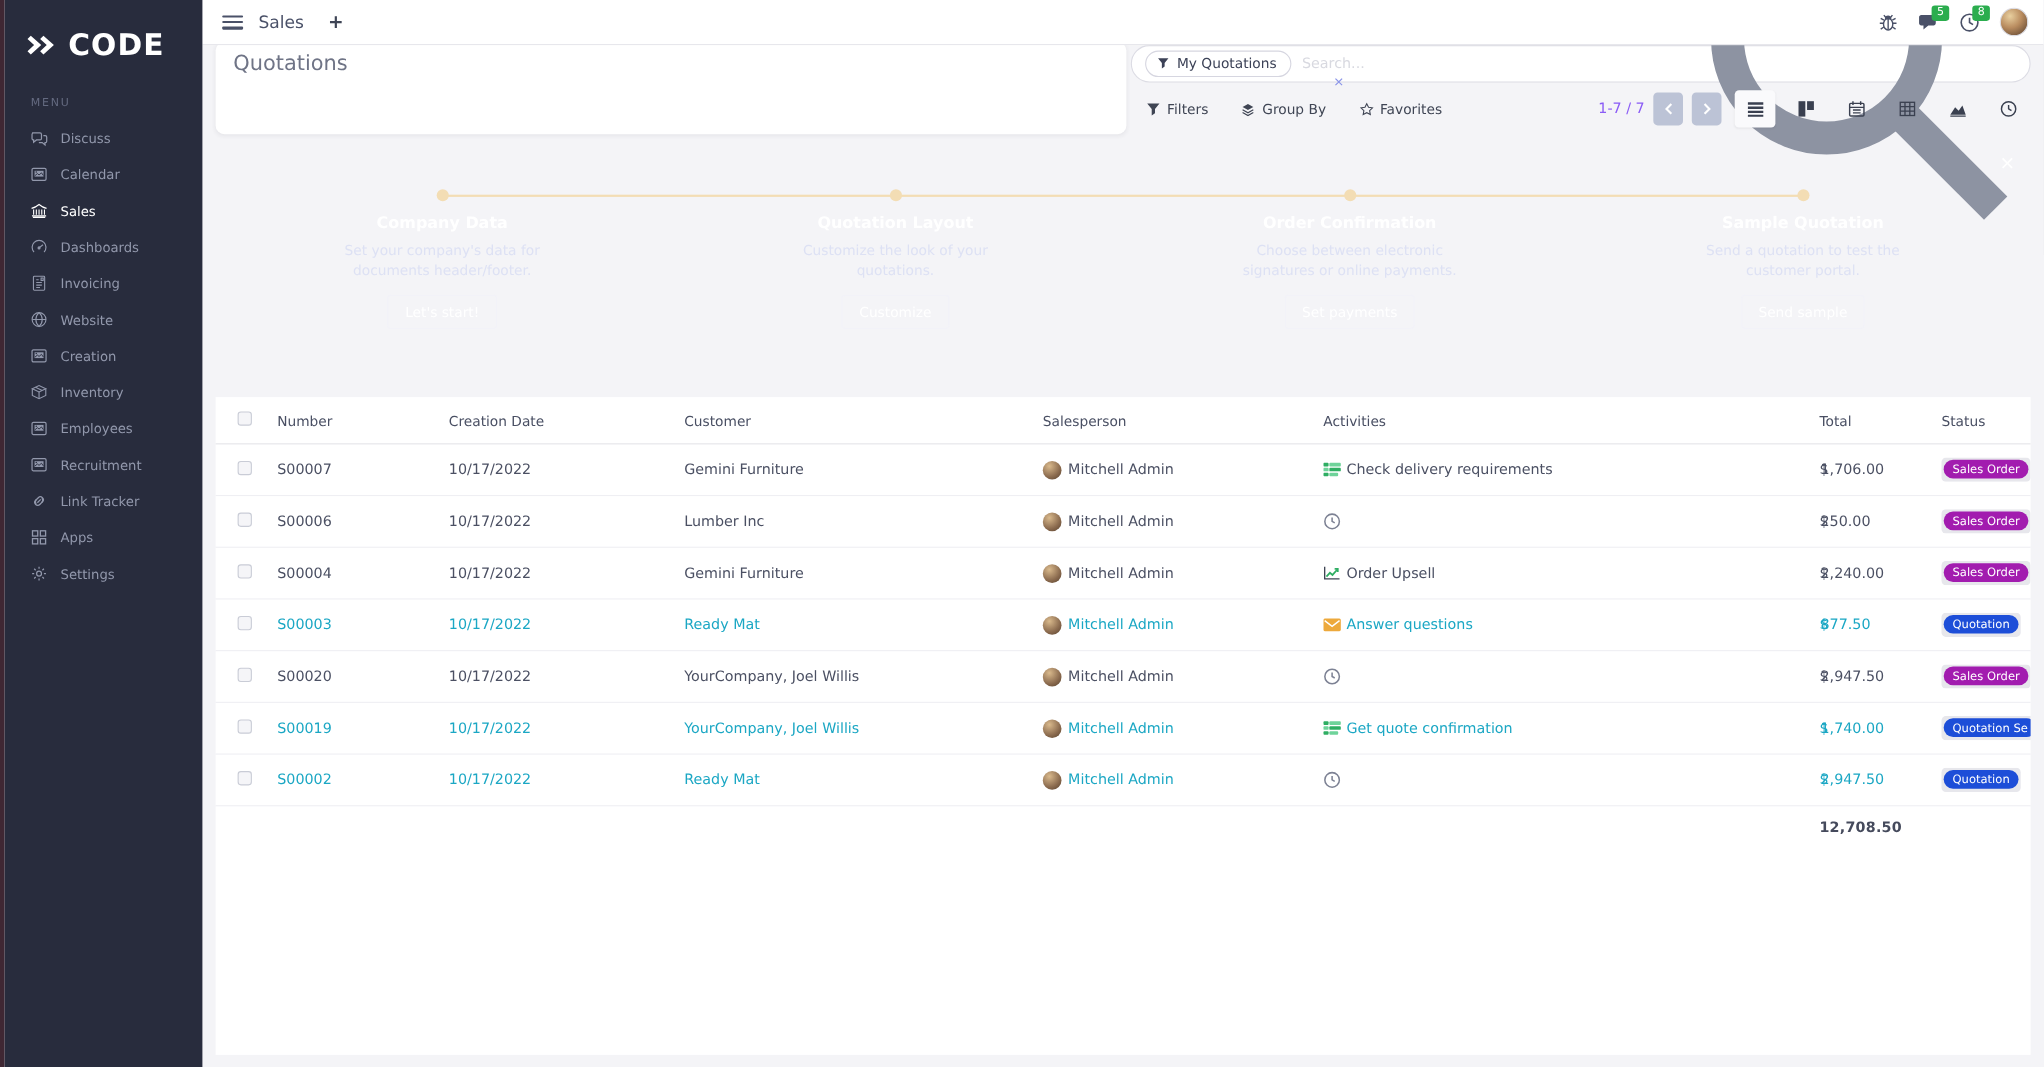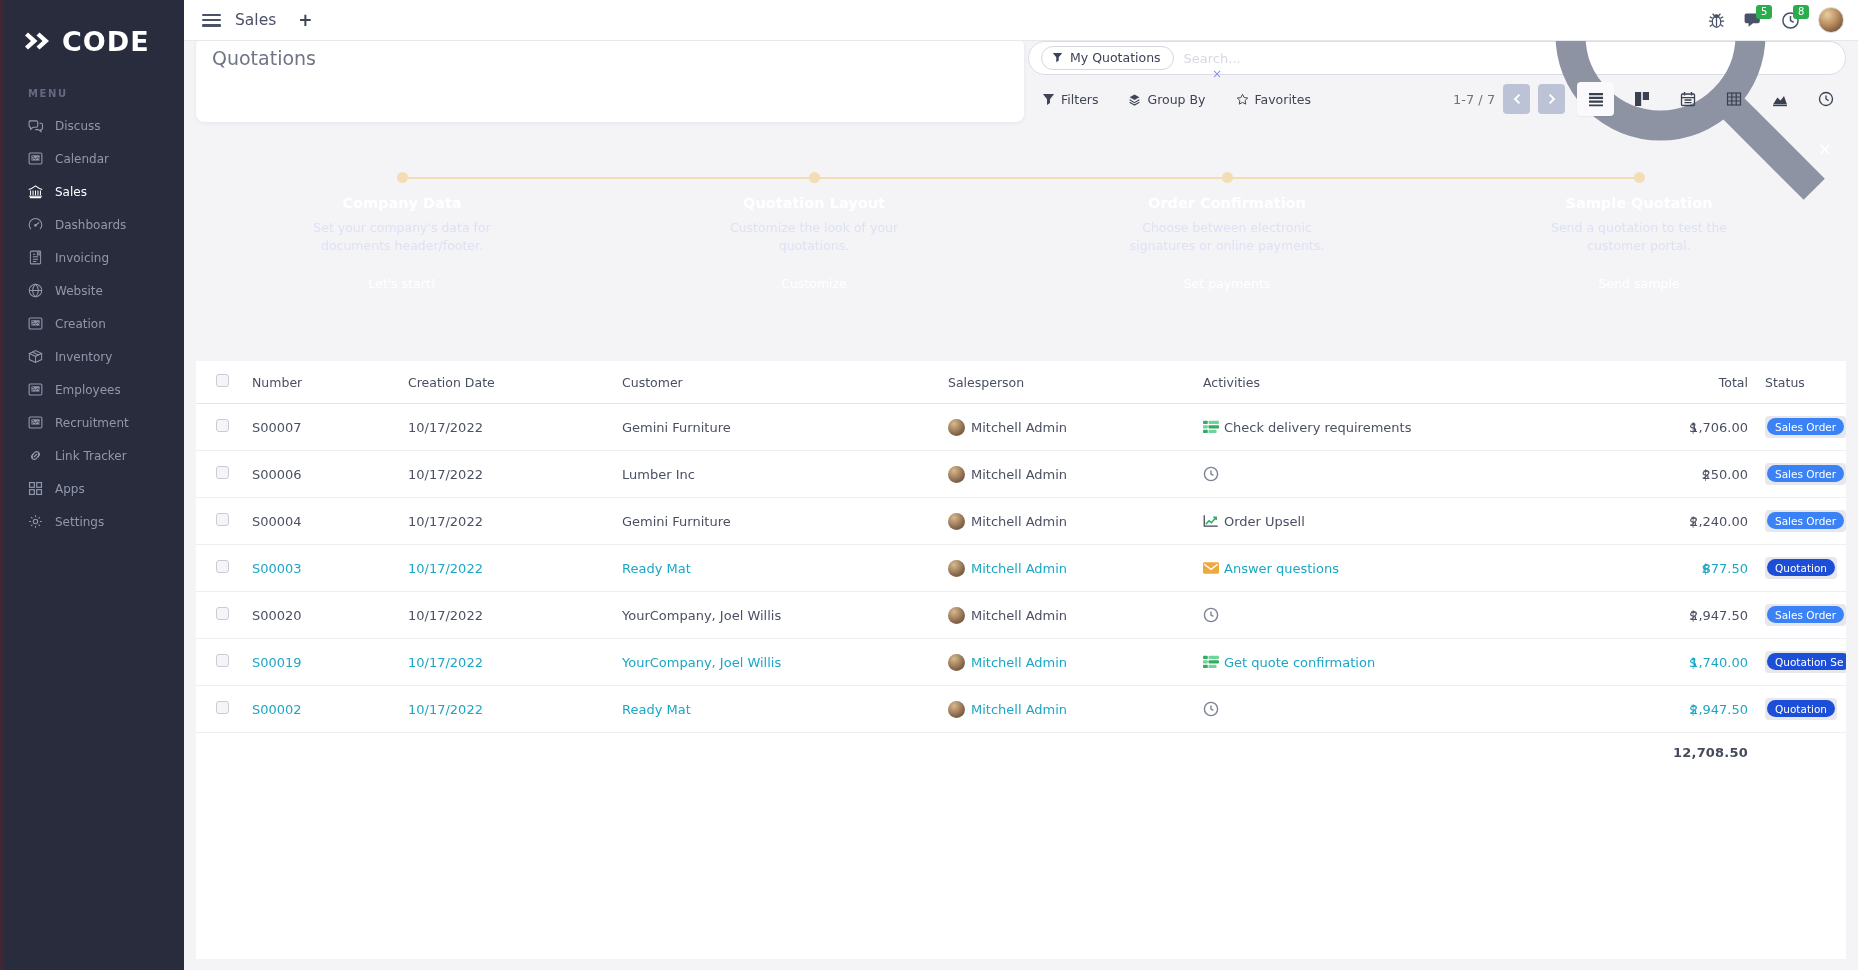--- a/index.html
+++ b/index.html
@@ -6,21 +6,21 @@
   html,body{width:1858px;height:970px;overflow:hidden;background:#e9e9ee}
   .screen{position:relative;width:1858px;height:970px;background:#f4f4f7;
     font-family:"DejaVu Sans","Liberation Sans",sans-serif;color:#4b5063;overflow:hidden}
   .edge-strip{position:absolute;left:0;top:0;width:4px;height:970px;background:#3f2733;z-index:40}
 
   
   .sidebar{position:absolute;left:4px;top:0;width:180px;height:970px;background:#282c3d;z-index:30}
   .logo{display:flex;align-items:center;gap:8px;padding:20px 0 0 20px;height:62px}
   .logo-mark svg{display:block}
   .logo-text{color:#fff;font-size:27px;font-weight:bold;letter-spacing:1px}
-  .menu-label{padding:26px 0 10px 24px;font-size:10px;letter-spacing:1.6px;color:#646a80;font-weight:bold}
+  .menu-label{padding:26px 0 10px 24px;font-size:10px;letter-spacing:1.6px;color:#646a80;font-weight:normal}
   .side-item{display:flex;align-items:center;gap:11px;height:33px;padding-left:23px;
     color:#9298ac;font-size:12px;cursor:pointer}
   .side-item.active{color:#fff}
   .side-item .icn{width:17px;height:17px;flex:0 0 17px}
   .icn svg{display:block;width:100%;height:100%}
 
   
   .topbar{position:absolute;left:184px;top:0;width:1674px;height:41px;background:#fff;
     border-bottom:1px solid #e7e7ec;display:flex;align-items:center;z-index:20}
   .hamburger{width:19px;height:13px;margin-left:18px;display:flex;flex-direction:column;justify-content:space-between;cursor:pointer}
@@ -54,21 +54,21 @@
   .facet .icn{width:11px;height:11px;color:#3c4257}
   .facet-x{position:absolute;left:183px;top:27px;color:#8a94e8;font-size:12px;cursor:pointer;line-height:10px}
   .search-ph{margin-left:10px;font-size:13px;color:#d8d9e0;flex:1}
   .mag .icn{width:15px;height:15px;color:#8d93a2;cursor:pointer}
 
   .filter-row{position:absolute;left:844px;top:52px;width:818px;height:34px;display:flex;align-items:center}
   .frow-left{display:flex;gap:30px;padding-left:14px}
   .f-item{display:flex;align-items:center;gap:6px;font-size:12.5px;color:#3f4554;cursor:pointer}
   .f-item .icn{width:13px;height:13px;color:#3f4554}
   .pager{position:absolute;left:425px;display:flex;align-items:center;gap:8px}
-  .pager-text{font-size:13px;color:#737373;margin-right:0}
+  .pager-text{font-size:13px;color:#8b5cf6;margin-right:0}
   .pg-btn{width:27px;height:30px;background:#bcc3d6;border:none;border-radius:4px;cursor:pointer;
     display:flex;align-items:center;justify-content:center}
   .pg-btn .icn{width:8px;height:12px;color:#fff}
   .views{position:absolute;right:2px;display:flex;align-items:center;gap:9px}
   .view-btn{width:37px;height:34px;display:flex;align-items:center;justify-content:center;border-radius:4px;cursor:pointer}
   .view-btn .icn{width:16px;height:16px;color:#3a4050}
   .view-btn.active{background:#fafafc;box-shadow:0 1px 2px rgba(0,0,0,.05)}
 
   
   .banner{position:absolute;left:12px;top:101px;width:1650px;height:202px;overflow:hidden;border-radius:2px;
@@ -87,32 +87,32 @@
   .step-btn{margin-top:13px;background:rgba(255,255,255,.05);border:1px solid #f2f2f8;color:#fff;
     border-radius:3px;padding:7px 15px;font-size:12.5px;cursor:pointer;font-family:inherit}
 
   
   .table-card{position:absolute;left:12px;top:331px;width:1650px;height:598px;background:#fff}
   .trow{display:grid;grid-template-columns:56px 156px 214px 326px 255px 451px 94px 98px;align-items:center}
   .thead{height:43px;border-bottom:1px solid #e4e4e9;color:#494f63;font-size:12.5px}
   .tbody-row{height:47px;border-bottom:1px solid #efeff3;font-size:13px;cursor:pointer}
   .cell-cb{padding-left:20px}
   .checkbox{display:inline-block;width:13px;height:13px;border:1px solid #c9ccd6;border-radius:3px;background:#f5f5f8;cursor:pointer}
-  .cell-total{text-align:right;white-space:nowrap}
+  .cell-total{white-space:nowrap}
   .cell-status{padding-left:17px;overflow:hidden;white-space:nowrap}
   .cur{display:inline-block;width:8px;margin-right:-7px;letter-spacing:0}
   .sp{display:flex;align-items:center;gap:6px}
   .avatar-sm{width:17px;height:17px;border-radius:50%;flex:0 0 17px;
     background:radial-gradient(circle at 35% 28%,#d9b98c,#8a6a4e 60%,#55402c)}
   .act{display:flex;align-items:center;gap:5px}
   .act .icn{width:16px;height:16px}
   .act .icn.clock-icon{color:#7d8294}
   .badge-wrap{display:inline-block;background:#e7e7ec;border-radius:4px;padding:2px 2px 3px 2px}
   .badge{display:inline-block;color:#fff;font-size:10.5px;padding:2.5px 8px;border-radius:10px;white-space:nowrap}
-  .b-sale{background:#3b82f6}
+  .b-sale{background:#a21caf}
   .b-quotation{background:#1d4ed8}
   .row-hl{color:#1ba7c4}
   .tfoot{height:38px;font-size:13px}
   .tfoot .cell-total{font-weight:bold;color:#454a5c;letter-spacing:.2px}
 </style>
 </head>
 <body>
 
 <div class="screen">
   <div class="edge-strip"></div>

